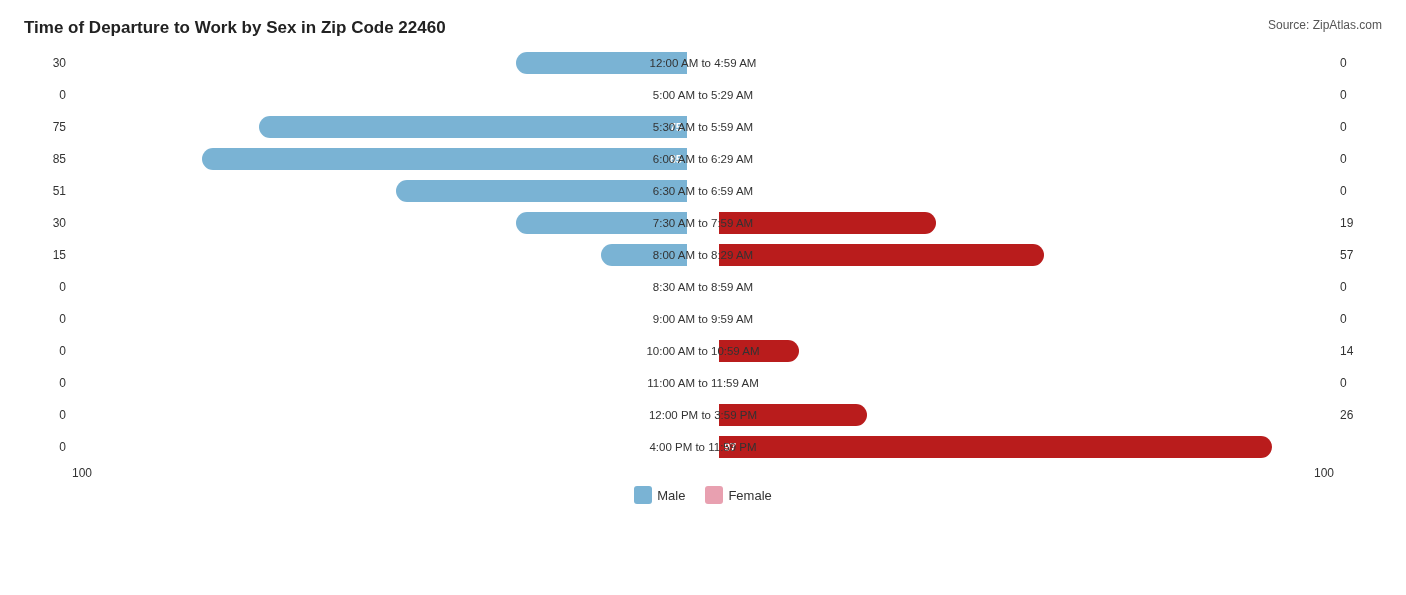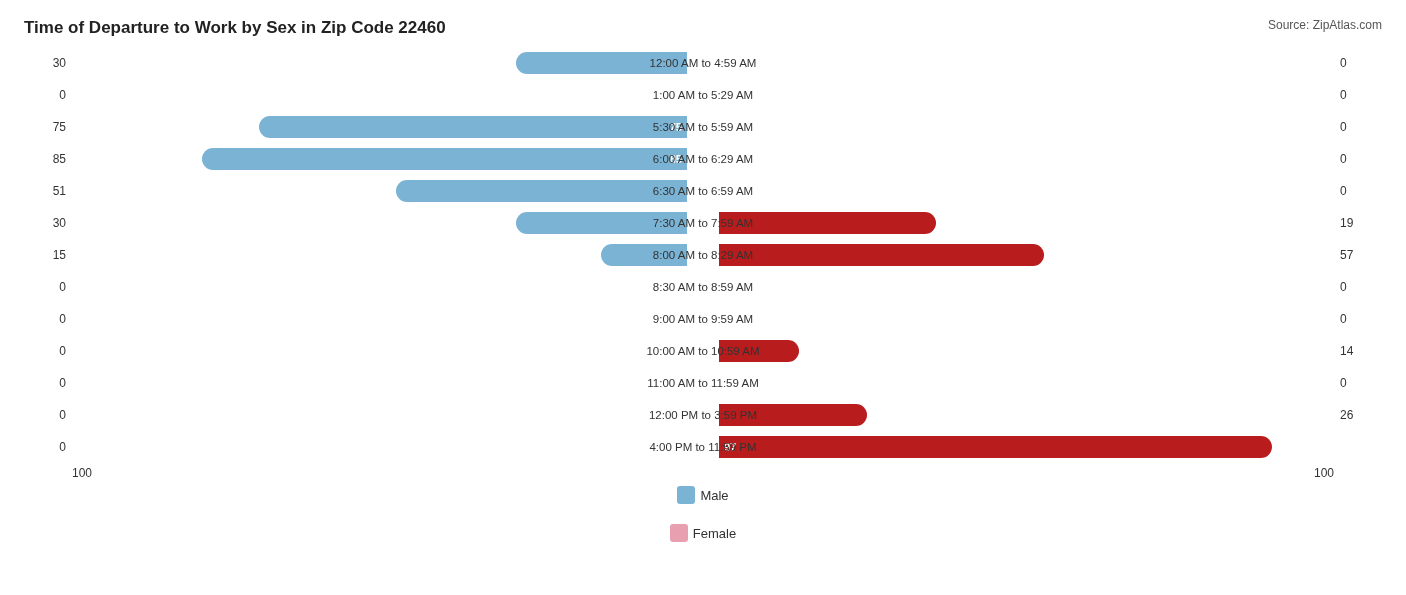--- a/index.html
+++ b/index.html
@@ -102,21 +102,20 @@
       color: #333;
       padding-left: 6px;
       flex-shrink: 0;
     }
     .legend {
       display: flex;
       justify-content: center;
       align-items: center;
       gap: 20px;
       margin-top: 6px;
-      flex-direction: column;
     }
     .legend-item {
       display: flex;
       align-items: center;
       gap: 5px;
       font-size: 13px;
       color: #333;
     }
     .legend-box {
       width: 18px;
@@ -156,21 +155,21 @@
           </div>
           <div class="label-center">12:00 AM to 4:59 AM</div>
           <div class="right-bar-wrap"></div>
         </div>
         <div class="right-value">0</div>
       </div>
       <div class="bar-row">
         <div class="left-value">0</div>
         <div class="bars-center">
           <div class="left-bar-wrap"></div>
-          <div class="label-center">1:00 AM to 5:29 AM</div>
+          <div class="label-center">5:00 AM to 5:29 AM</div>
           <div class="right-bar-wrap"></div>
         </div>
         <div class="right-value">0</div>
       </div>
       <div class="bar-row">
         <div class="left-value">75</div>
         <div class="bars-center">
           <div class="left-bar-wrap">
             <div class="bar-male" style="width: 428px;">
               <span class="bar-inner-label">75</span>

